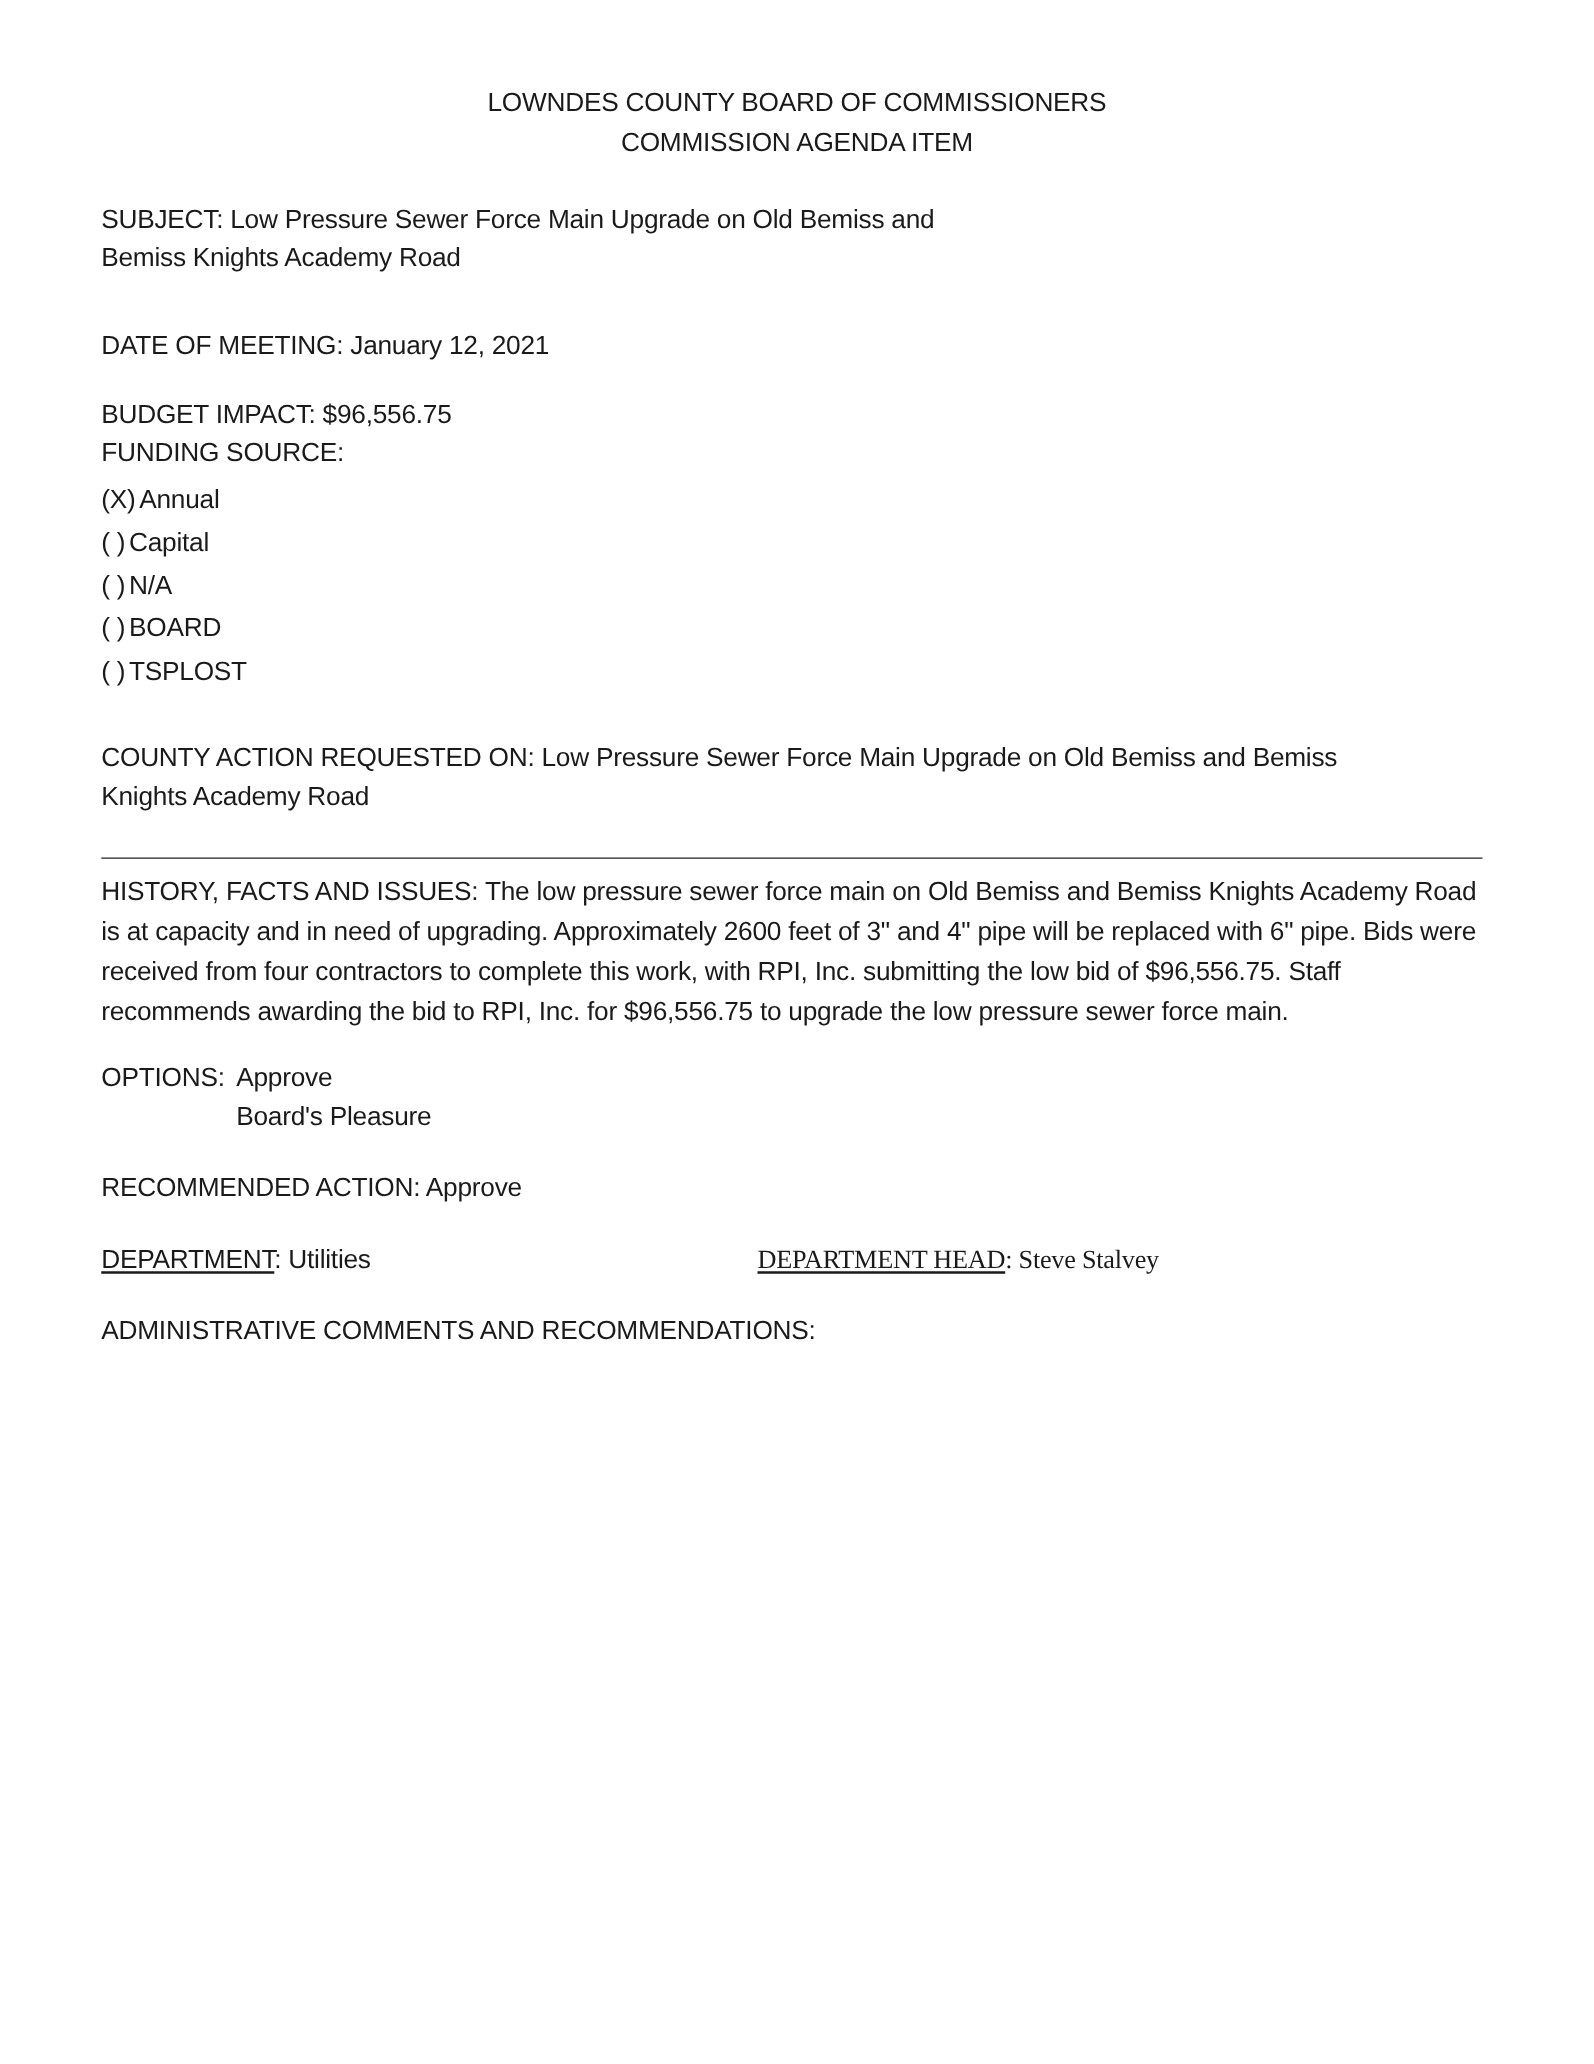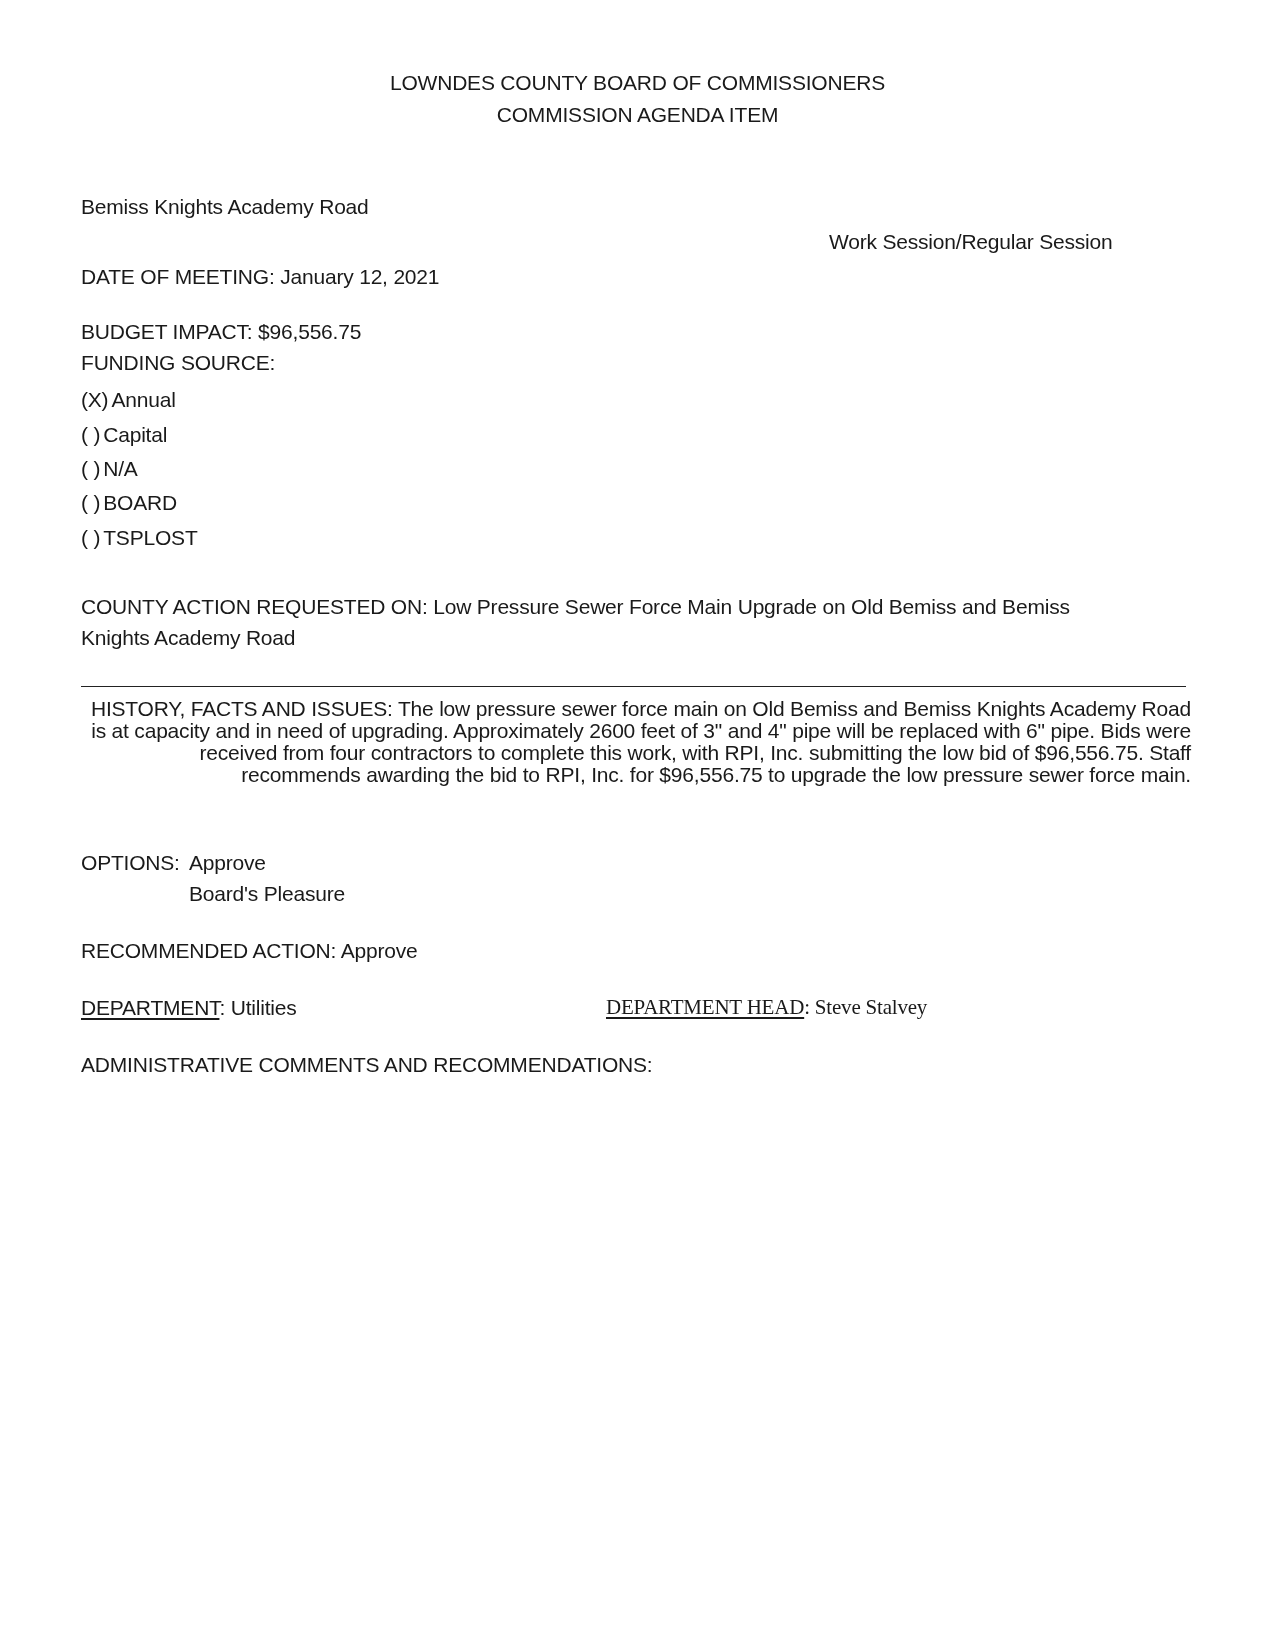--- a/index.html
+++ b/index.html
@@ -6,33 +6,33 @@
     body {
       width: 1275px; height: 1651px; position: relative; overflow: hidden;
       font-family: "Liberation Sans", "DejaVu Sans", sans-serif;
       color: #1a1a1a;
     }
     .page { position: absolute; left: 0; top: 0; width: 1268px; height: 1651px; }
     .abs { position: absolute; white-space: nowrap; font-size: 21px; line-height: 31px; letter-spacing: -0.2px; }
     .center { left: 0; width: 1275px; text-align: center; }
     .u { text-decoration: underline; text-underline-offset: 3px; }
     .rule { position: absolute; left: 81px; width: 1105px; height: 0; border-top: 1.5px solid #222; top: 686px; }
-    .para { position: absolute; left: 81px; width: 1110px; top: 698px; font-size: 21px; line-height: 22px; white-space: normal; letter-spacing: -0.2px; text-align: right; }
+    .para { position: absolute; left: 81px; width: 1110px; top: 698px; font-size: 21px; line-height: 32px; white-space: normal; letter-spacing: -0.2px; }
   </style>
 </head>
 <body>
 
 <div class="page">
 
   <div class="abs center" style="top:67px;">LOWNDES COUNTY BOARD OF COMMISSIONERS</div>
   <div class="abs center" style="top:99px;">COMMISSION AGENDA ITEM</div>
 
+  <div class="abs" style="left:81px; top:160px;">SUBJECT: Low Pressure Sewer Force Main Upgrade on Old Bemiss and</div>
   <div class="abs" style="left:81px; top:191px;">Bemiss Knights Academy Road</div>
 
-  <div class="abs" style="left:829px; top:226px;">Work Session/Regular Session</div>
 
   <div class="abs" style="left:81px; top:261px;">DATE OF MEETING: January 12, 2021</div>
 
   <div class="abs" style="left:81px; top:316px;">BUDGET IMPACT: $96,556.75</div>
   <div class="abs" style="left:81px; top:347px;">FUNDING SOURCE:</div>
 
   <div class="abs" style="left:81px; top:384px;">
     <span>(X)</span><span style="display:inline-block;width:3px"></span><span>Annual</span>
   </div>
   <div class="abs" style="left:81px; top:419px;">

